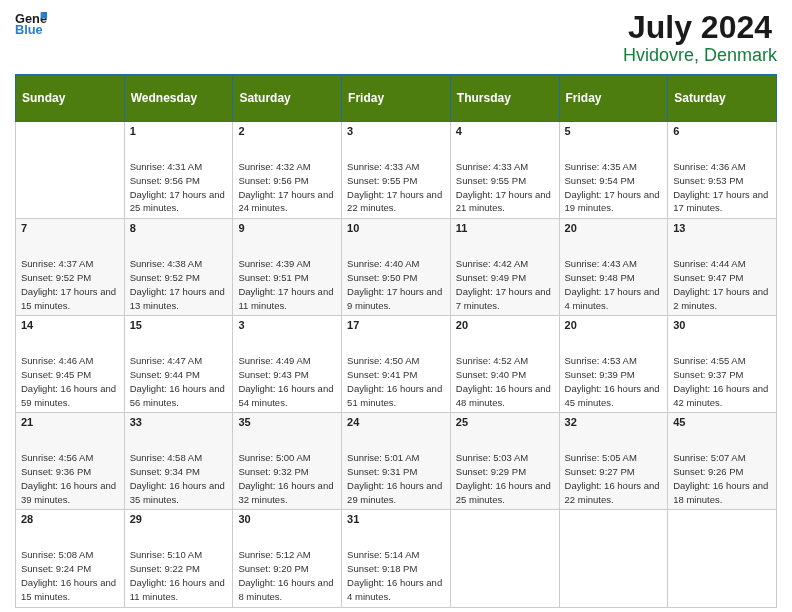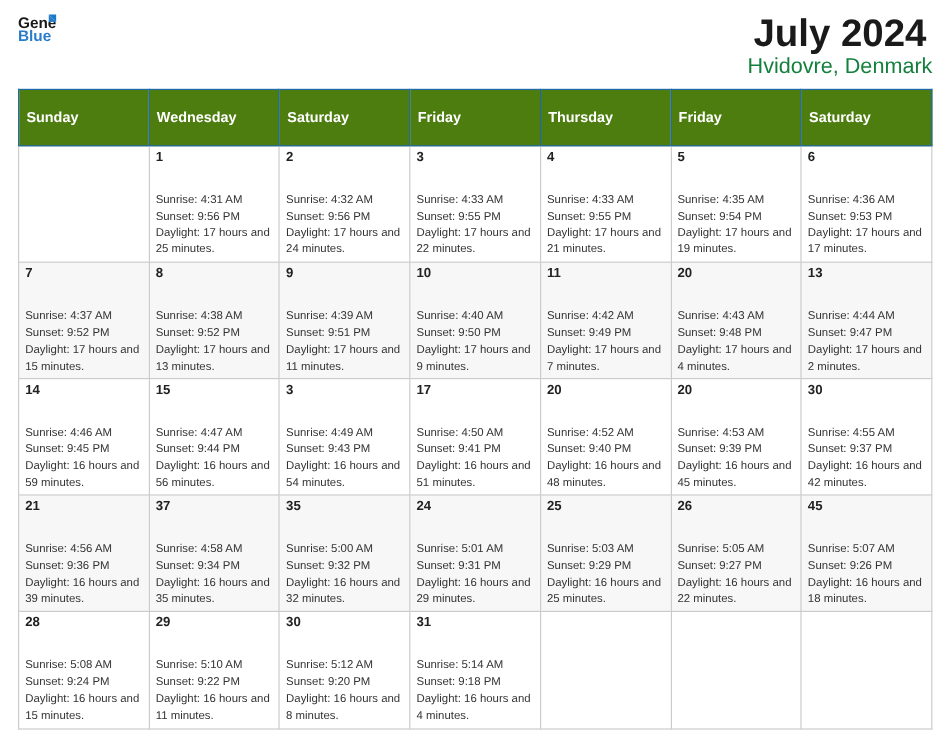--- a/index.html
+++ b/index.html
@@ -248,21 +248,21 @@
           </td>
         </tr>
         <tr>
           <td>
             <span class="day-number">21</span>
           <div class="day-info">
             Sunrise: 4:56 AM<br>Sunset: 9:36 PM<br>Daylight: 16 hours and 39 minutes.
           </div>
           </td>
           <td>
-            <span class="day-number">37</span>
+            <span class="day-number">33</span>
           <div class="day-info">
             Sunrise: 4:58 AM<br>Sunset: 9:34 PM<br>Daylight: 16 hours and 35 minutes.
           </div>
           </td>
           <td>
             <span class="day-number">35</span>
           <div class="day-info">
             Sunrise: 5:00 AM<br>Sunset: 9:32 PM<br>Daylight: 16 hours and 32 minutes.
           </div>
           </td>
@@ -272,21 +272,21 @@
             Sunrise: 5:01 AM<br>Sunset: 9:31 PM<br>Daylight: 16 hours and 29 minutes.
           </div>
           </td>
           <td>
             <span class="day-number">25</span>
           <div class="day-info">
             Sunrise: 5:03 AM<br>Sunset: 9:29 PM<br>Daylight: 16 hours and 25 minutes.
           </div>
           </td>
           <td>
-            <span class="day-number">26</span>
+            <span class="day-number">32</span>
           <div class="day-info">
             Sunrise: 5:05 AM<br>Sunset: 9:27 PM<br>Daylight: 16 hours and 22 minutes.
           </div>
           </td>
           <td>
             <span class="day-number">45</span>
           <div class="day-info">
             Sunrise: 5:07 AM<br>Sunset: 9:26 PM<br>Daylight: 16 hours and 18 minutes.
           </div>
           </td>

